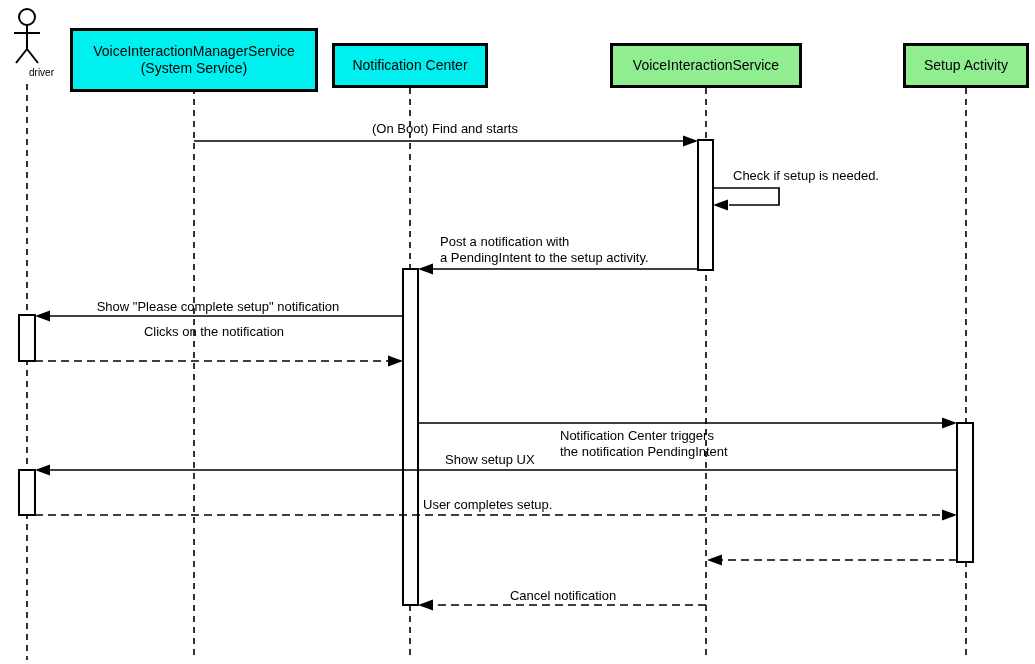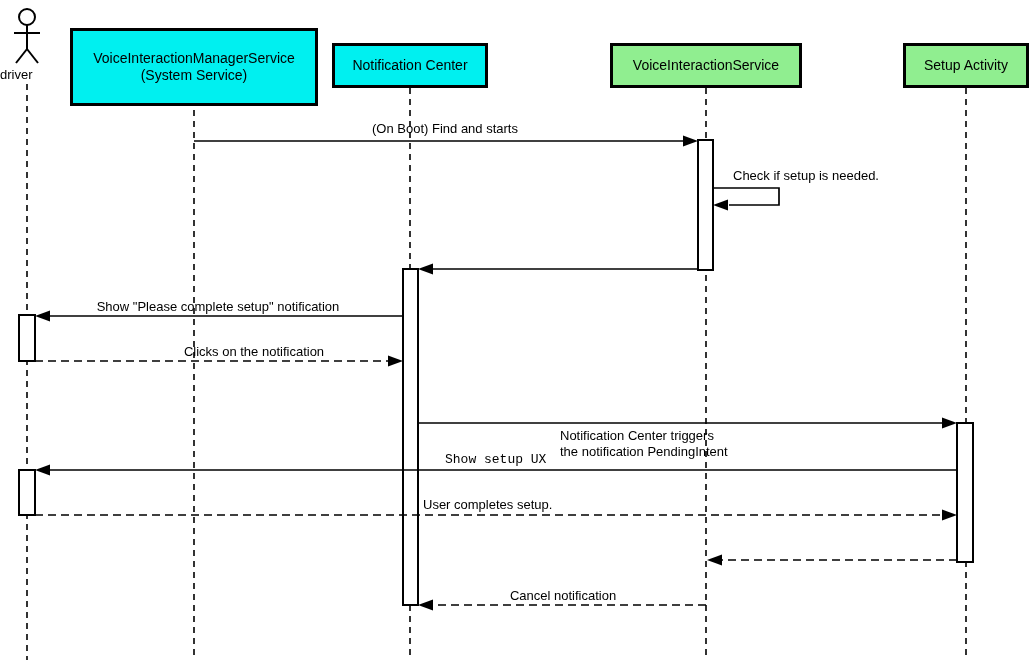--- a/index.html
+++ b/index.html
@@ -21,22 +21,22 @@
     align-items: center;
     justify-content: center;
     text-align: center;
     font-size: 14px;
     line-height: 17px;
     white-space: pre-line;
   }
   .actor-label {
     position: absolute;
     left: 0; top: 67px; width: 54px;
-    text-align: left;
-    font-size: 13px;
+    text-align: right;
+    font-size: 10px;
   }
   .msg-label {
     position: absolute;
     font-size: 13px;
     line-height: 16px;
     white-space: pre-line;
   }
   .msg-label.center {
     transform: translateX(-50%);
     text-align: left;
@@ -103,41 +103,43 @@
       <circle cx="27" cy="17" r="8" fill="#fff"></circle>
       <line x1="27" y1="25" x2="27" y2="49"></line>
       <line x1="14" y1="33" x2="40" y2="33"></line>
       <line x1="27" y1="49" x2="16" y2="63"></line>
       <line x1="27" y1="49" x2="38" y2="63"></line>
     </g>
   </svg>
 
   <div class="actor-label">driver</div>
 
-  <div class="participant-box" style="left: 70px; top: 28px; width: 248px; height: 78px; background-color: rgb(0, 240, 240);">VoiceInteractionManagerService
+  <div class="participant-box" style="left: 70px; top: 28px; width: 248px; height: 64px; background-color: rgb(0, 240, 240);">VoiceInteractionManagerService
 (System Service)</div>
 
   <div class="participant-box" style="left: 332px; top: 43px; width: 156px; height: 45px; background-color: rgb(0, 240, 240);">Notification Center</div>
 
   <div class="participant-box" style="left: 610px; top: 43px; width: 192px; height: 45px; background-color: rgb(144, 238, 144);">VoiceInteractionService</div>
 
   <div class="participant-box" style="left: 903px; top: 43px; width: 126px; height: 45px; background-color: rgb(144, 238, 144); text-align: center;">Setup Activity</div>
 
   <div class="msg-label center" style="left:445px; top:121px;">(On Boot) Find and starts</div>
 
   <div class="msg-label" style="left:733px; top:168px;">Check if setup is needed.</div>
 
+  <div class="msg-label" style="left:440px; top:234px;">Post a notification with
+a PendingIntent to the setup activity.</div>
 
   <div class="msg-label center" style="left:218px; top:299px;">Show "Please complete setup" notification</div>
 
-  <div class="msg-label center" style="left:214px; top:344px;margin-left:40px;">Clicks on the notification</div>
+  <div class="msg-label center" style="left:214px; top:324px;">Clicks on the notification</div>
 
   <div class="msg-label" style="left:560px; top:388px;margin-top:40px;">Notification Center triggers
 the notification PendingIntent</div>
 
-  <div class="msg-label" style="left:445px; top:452px;font-family:Liberation Mono, monospace;">Show setup UX</div>
+  <div class="msg-label" style="left:445px; top:452px;">Show setup UX</div>
 
   <div class="msg-label" style="left:423px; top:497px;">User completes setup.</div>
 
 
   <div class="msg-label center" style="left:563px; top:588px;">Cancel notification</div>
 
 </div>
 
 </body></html>

